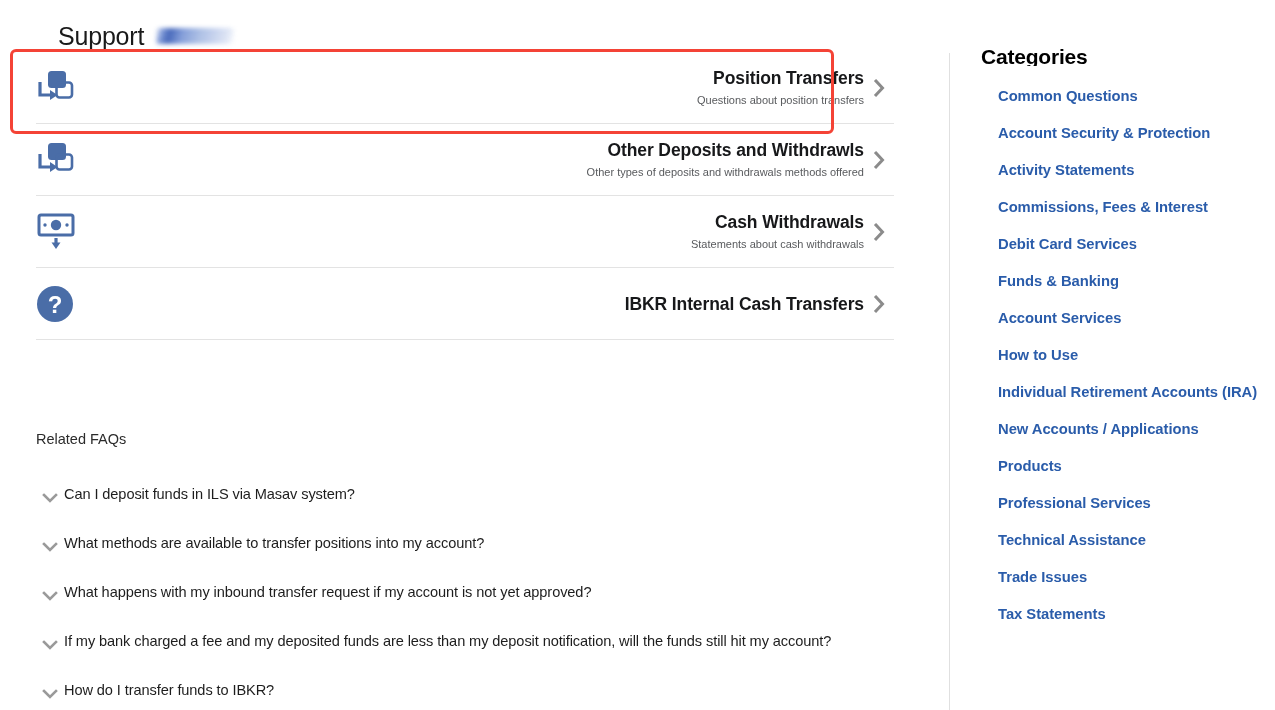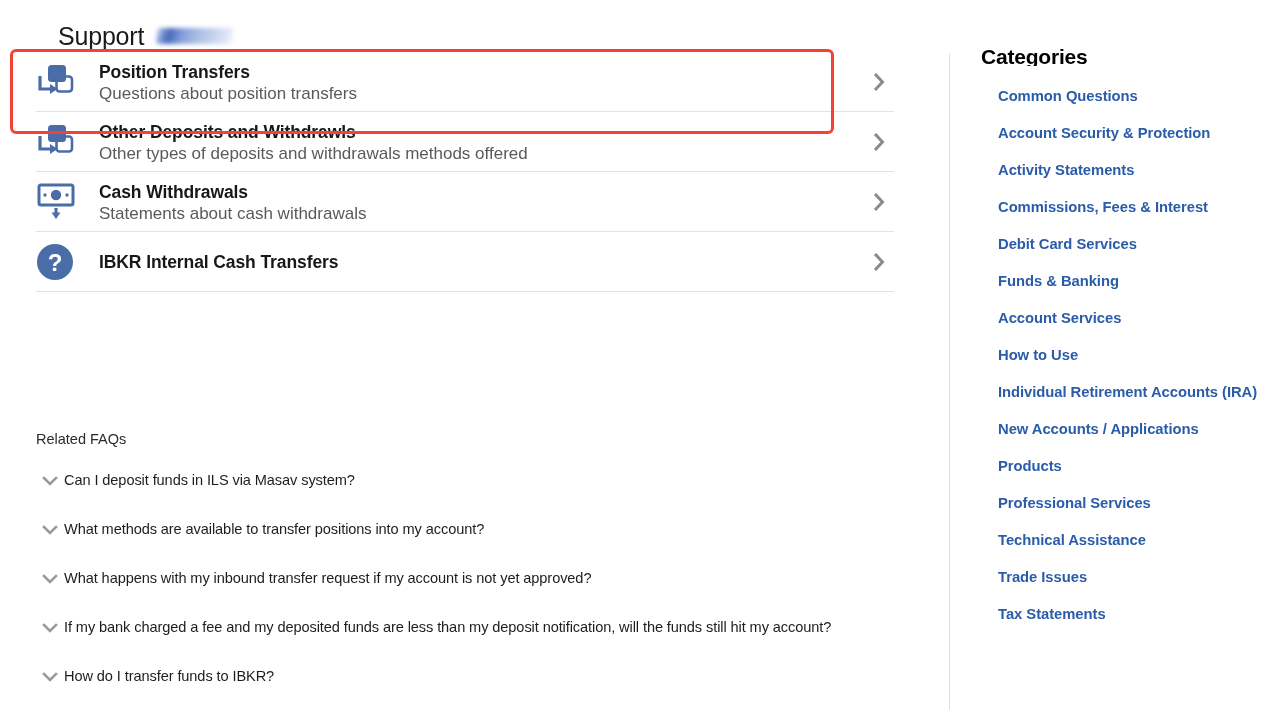--- a/index.html
+++ b/index.html
@@ -68,46 +68,47 @@
   .topic-list {
     position: relative;
     margin: 0;
     padding: 0;
     list-style: none;
   }
   .topic-row {
     position: relative;
     display: flex;
     align-items: center;
-    height: 60px;
+    height: 72px;
     margin: 0 36px 0 36px;
     border-bottom: 1px solid #e3e3e3;
     cursor: pointer;
     background: #ffffff;
+    text-align: right;
   }
 
   .topic-icon {
     flex: 0 0 auto;
     width: 46px;
     height: 40px;
     margin-right: 17px;
     display: flex;
     align-items: center;
     justify-content: flex-start;
   }
   .topic-text { flex: 1 1 auto; min-width: 0; }
   .topic-title {
     font-size: 17.5px;
     font-weight: 700;
     color: #17181a;
     line-height: 22px;
     letter-spacing: -0.1px;
   }
   .topic-sub {
-    font-size: 17px;
+    font-size: 11px;
     color: #585a5d;
     line-height: 16px;
     margin-top: 3px;
   }
   .topic-chevron {
     flex: 0 0 auto;
     width: 30px;
     display: flex;
     align-items: center;
     justify-content: center;
@@ -137,21 +138,21 @@
   .faq-heading {
     font-size: 14.5px;
     color: #2b2b2b;
     font-weight: 400;
     margin-bottom: 7px;
     line-height: 18px;
   }
   .faq-list { list-style: none; margin: 0; padding: 0; }
   .faq-item {
     display: flex;
-    align-items: center;
+    align-items: flex-end;
     height: 49px;
     cursor: pointer;
   }
   .faq-caret {
     flex: 0 0 auto;
     width: 28px;
     display: flex;
     align-items: flex-start;
     justify-content: center;
     padding-top: 2px;

